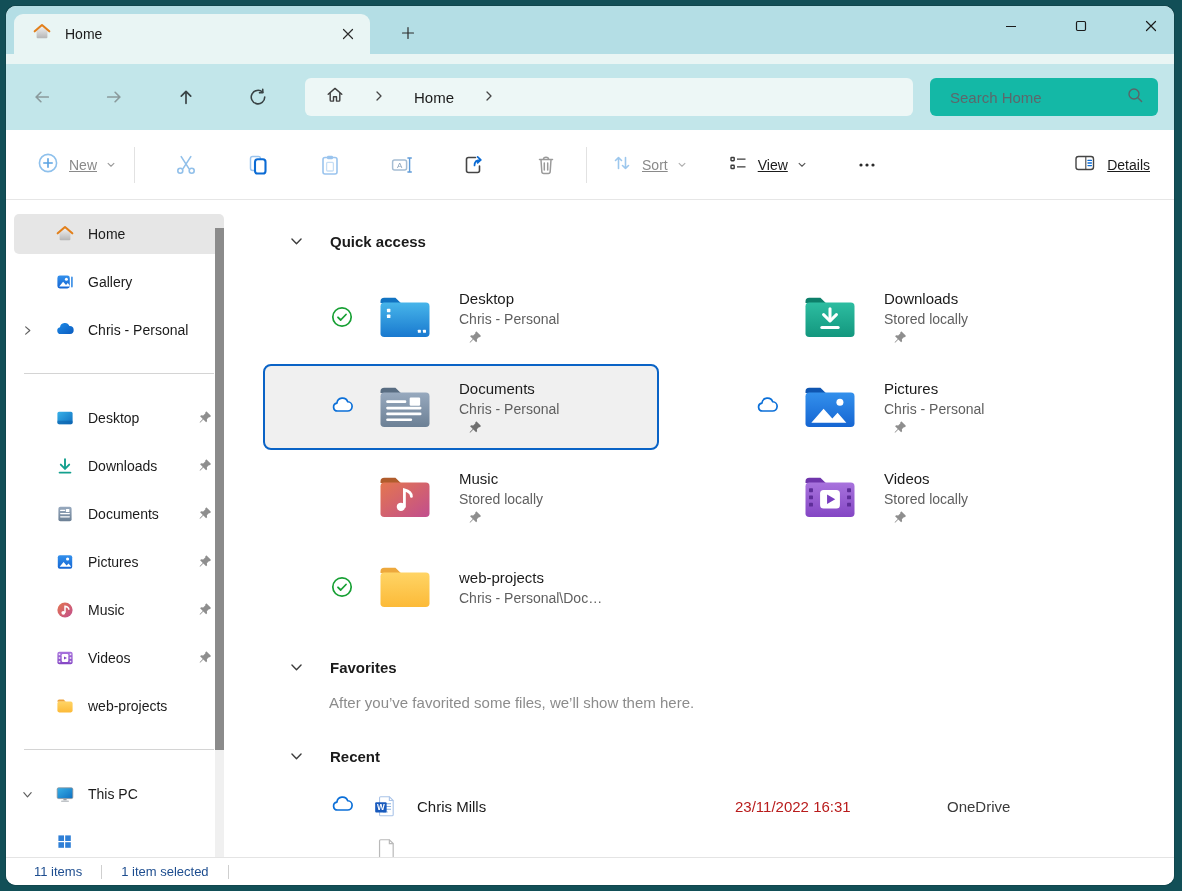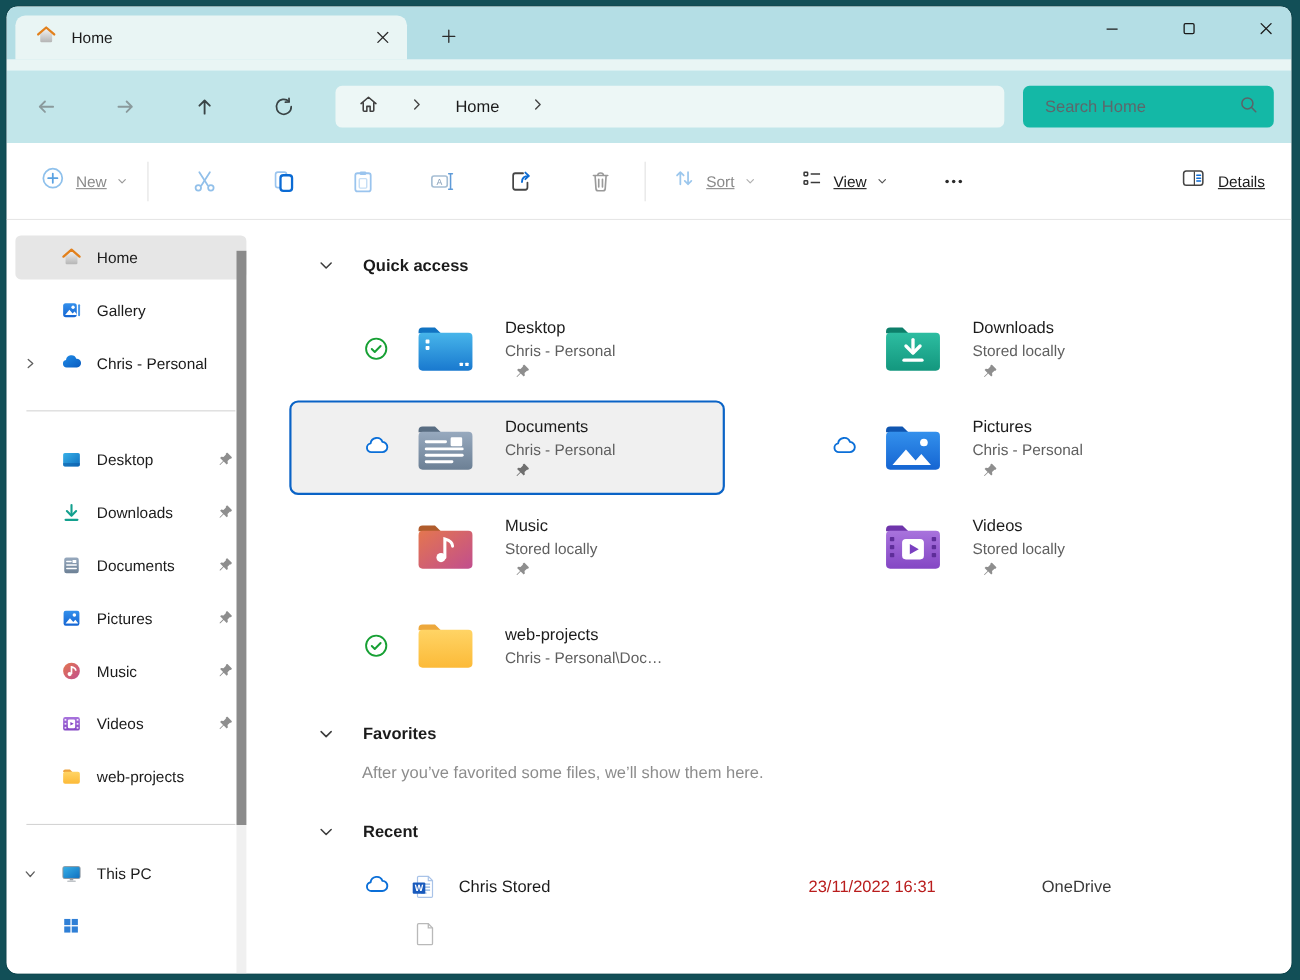--- a/index.html
+++ b/index.html
@@ -765,29 +765,35 @@
           <svg width="24" height="24" viewBox="0 0 22 22">
               <path d="M7 2.5 h8 l3.5 3.5 V19 a1 1 0 0 1 -1 1 H7 a1 1 0 0 1 -1 -1 V3.5 a1 1 0 0 1 1 -1z" fill="#fff" stroke="#a9c3e8" stroke-width="1"></path>
               <path d="M15 2.5 V6 h3.5" fill="none" stroke="#a9c3e8" stroke-width="1"></path>
               <g stroke="#8ab1e0" stroke-width="1">
                 <path d="M9 9 H16.5 M9 11.5 H16.5 M9 14 H16.5 M9 16.5 H13.5"></path>
               </g>
               <rect x="2" y="7.5" width="10.5" height="9.5" rx="1" fill="#185abd"></rect>
               <text x="7.2" y="14.8" font-size="7.5" font-weight="bold" fill="#fff" text-anchor="middle" font-family="Liberation Sans, sans-serif">W</text>
             </svg>
         </span>
-        <span class="r-name">Chris Stored</span>
+        <span class="r-name">Chris Mills</span>
         <span class="r-date">23/11/2022 16:31</span>
         <span class="r-loc">OneDrive</span>
       </div>
 
       <div class="partial-row">
         <svg width="24" height="24" viewBox="0 0 22 22">
             <path d="M7 2.5 h8 l3.5 3.5 V19 a1 1 0 0 1 -1 1 H7 a1 1 0 0 1 -1 -1 V3.5 a1 1 0 0 1 1 -1z" fill="#fff" stroke="#b9b9b9" stroke-width="1.1"></path>
             <path d="M15 2.5 V6 h3.5" fill="none" stroke="#b9b9b9" stroke-width="1.1"></path>
           </svg>
       </div>
 
     </div>
   </div>
 
+  <div class="statusbar">
+    <span>11 items</span>
+    <span class="vsep"></span>
+    <span>1 item selected</span>
+    <span class="vsep"></span>
+  </div>
 
 </div>
 
 </body></html>

